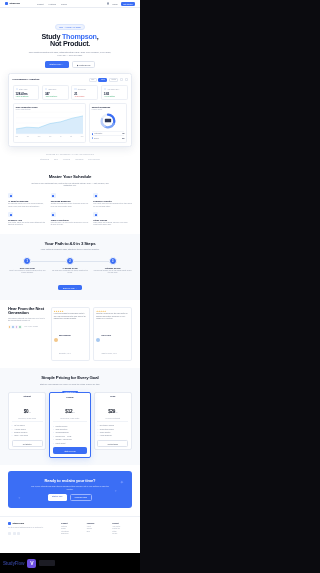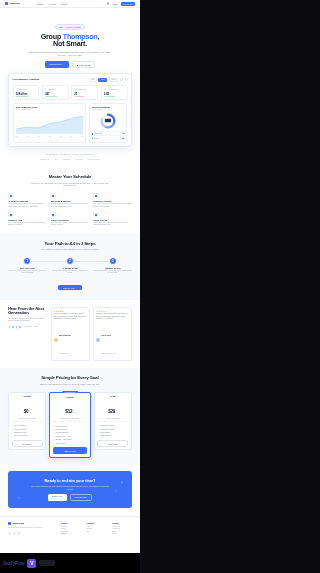--- a/index.html
+++ b/index.html
@@ -182,22 +182,22 @@
     <div class="nav-right">
       <span class="srch"></span>
       <span class="nav-login">Log in</span>
       <span class="nav-cta">Get Started</span>
     </div>
   </div>
 
   <div class="hero">
     <span class="hero-pill">NEW · AI STUDY PLANNER</span>
     <div class="hero-h1">
-      <span>Group </span><span class="accent">Thompson</span><span>,</span><br>
-      <span>Not Smart.</span>
+      <span>Study </span><span class="accent">Thompson</span><span>,</span><br>
+      <span>Not Product.</span>
     </div>
     <div class="hero-sub">Turn chaotic semesters into calm, automated study plans. Track every deadline, every grade, every win — all in one place.</div>
     <div class="hero-btns">
       <span class="btn-pri">Start for Free →</span>
       <span class="btn-sec">▶ Watch Demo</span>
     </div>
   </div>
 
   <div class="dash-wrap">
     <div class="dash">

